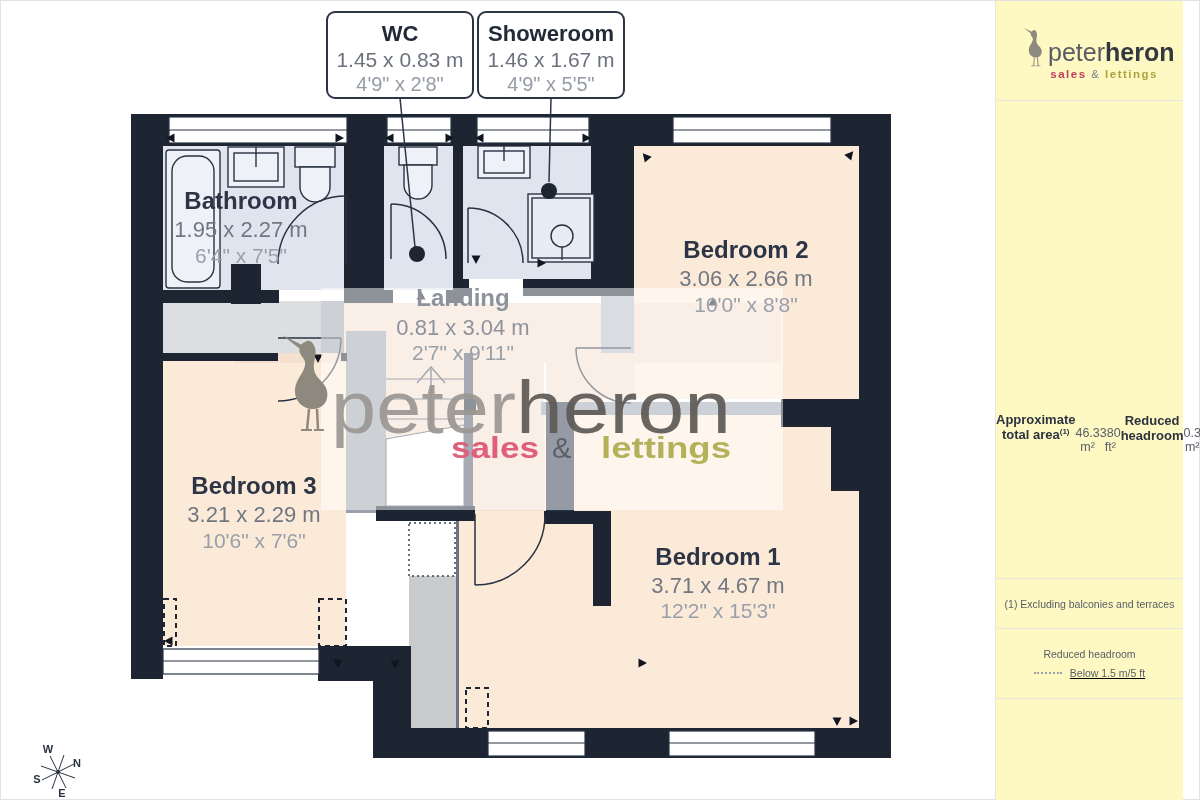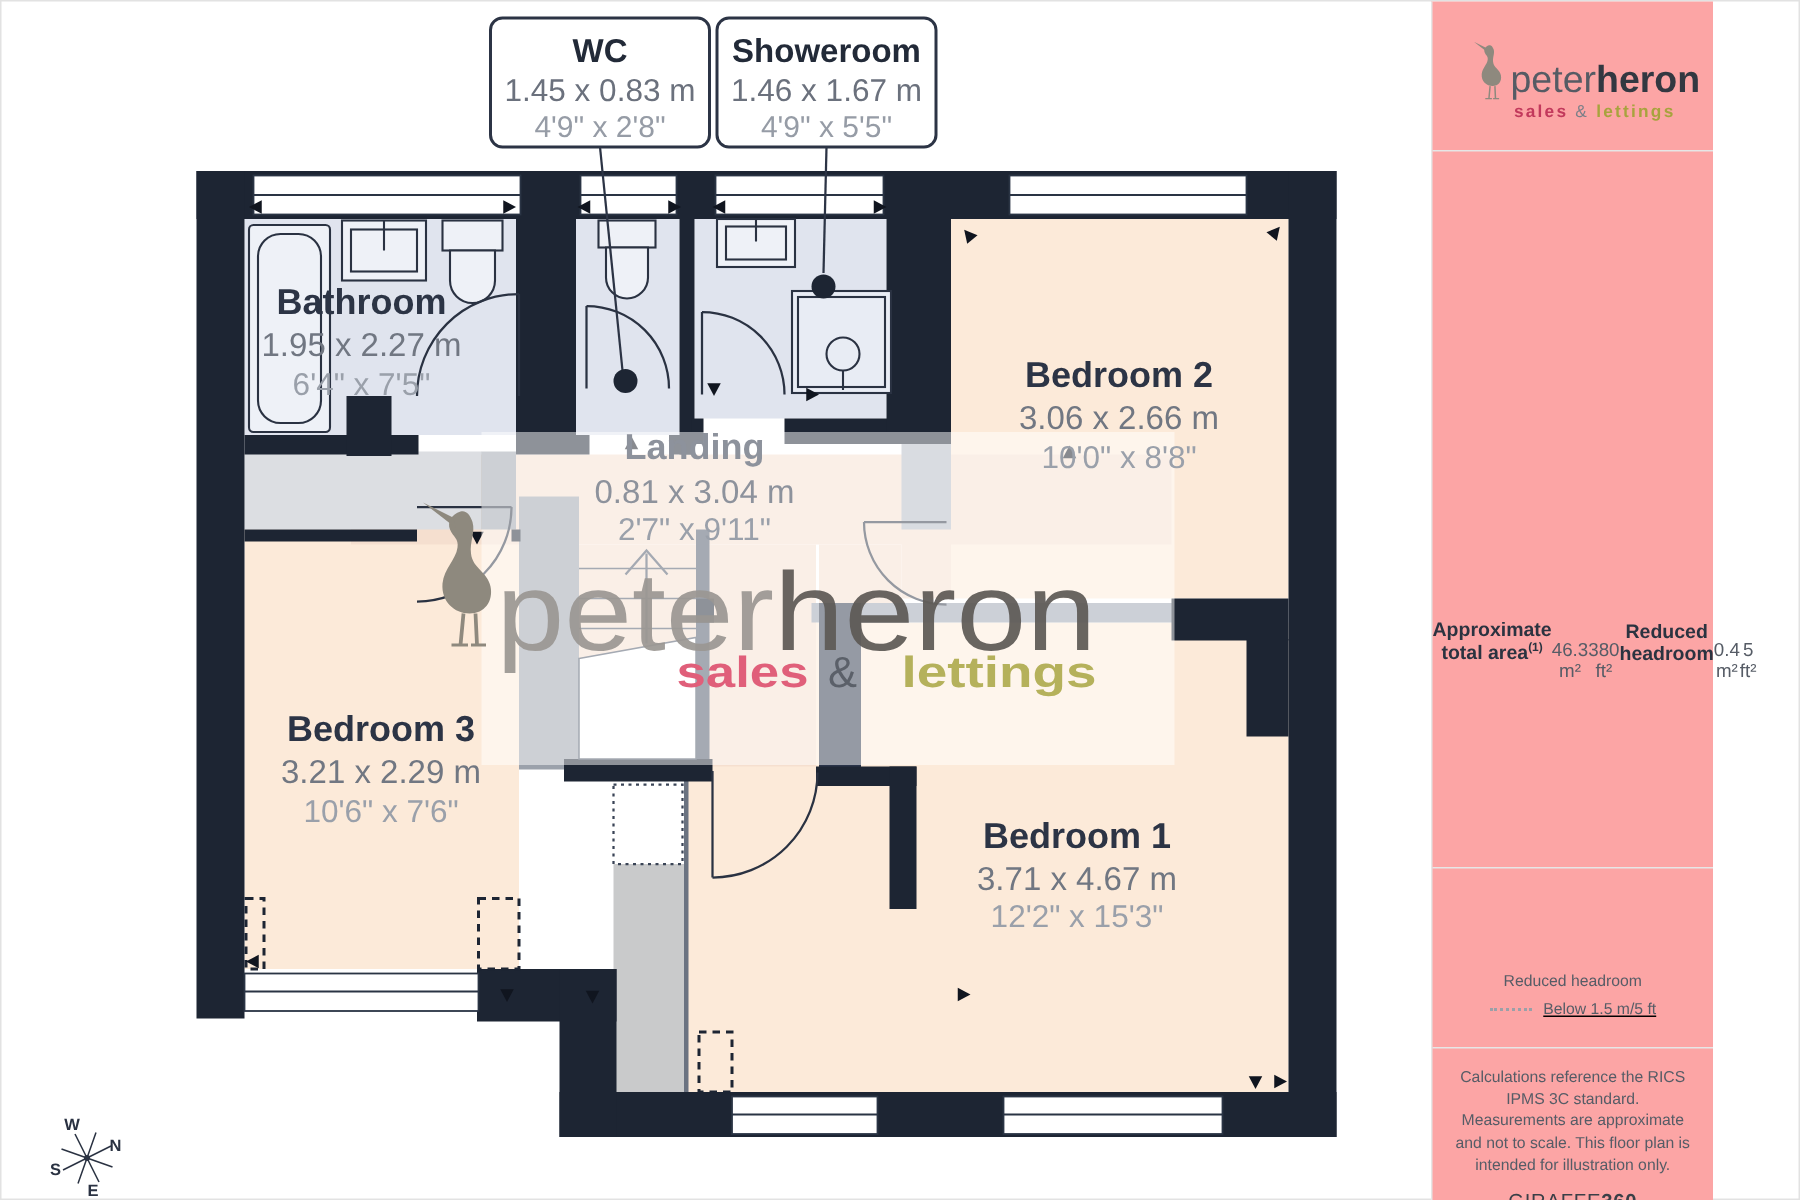--- a/index.html
+++ b/index.html
@@ -1,20 +1,20 @@
 <!DOCTYPE html>
 <html><head>
 <meta charset="utf-8">
 <style>
   html,body{margin:0;padding:0;background:#fff;}
   body{width:1200px;height:800px;overflow:hidden;font-family:"Liberation Sans",sans-serif;position:relative;}
   .page{position:absolute;inset:0;border:1px solid #e2e2e2;box-sizing:border-box;background:#fff;}
   .plan-svg{position:absolute;left:0;top:0;}
   
-  .sidebar{position:absolute;left:953px;top:0;width:188px;height:800px;border-left:1px solid #e6e6e6;box-sizing:border-box;background:#fca5a5;}
+  .sidebar{position:absolute;left:994px;top:0;width:188px;height:800px;border-left:1px solid #e6e6e6;box-sizing:border-box;background:#fef9c3;}
   .sec{position:absolute;left:0;width:100%;box-sizing:border-box;border-bottom:1px solid #e6e6e6;}
   .sec-logo{top:0;height:100px;}
   .sec-info{top:100px;height:478px;display:flex;flex-direction:row;align-items:center;justify-content:flex-start;padding-top:176px;text-align:center;}
   .sec-foot{top:578px;height:50px;display:flex;align-items:center;justify-content:center;}
   .sec-legend{top:628px;height:70px;display:flex;flex-direction:column;align-items:center;justify-content:center;gap:7px;}
   .sec-disc{top:698px;height:102px;border-bottom:none;text-align:center;padding:12px 14px 0 14px;}
   .info-h{font-size:13px;font-weight:bold;color:#2b3340;}
   .info-h .sup{font-size:8px;vertical-align:super;}
   .info-v{font-size:12.5px;color:#565c66;margin-top:24px;}
   .gap{height:22px;}
@@ -307,32 +307,31 @@
       <text x="162" y="77" font-size="11.5" font-weight="bold" text-anchor="end" letter-spacing="1.5"><tspan fill="#c2395c">sales</tspan><tspan fill="#7a7f88" font-weight="normal"> </tspan><tspan fill="#7a7f88" font-weight="normal">&amp;</tspan><tspan fill="#7a7f88"> </tspan><tspan fill="#a8a33e">lettings</tspan></text>
     </svg>
   </div>
 
   <div class="sec sec-info">
     <div class="info-h"><span>Approximate total area</span><span class="sup">(1)</span></div>
     <div class="info-v">46.3 m²</div>
     <div class="info-v">380 ft²</div>
     <div class="gap"></div>
     <div class="info-h">Reduced headroom</div>
-    <div class="info-v">0.4 m²</div>
+    <div class="info-v">0.3 m²</div>
     <div class="info-v">5 ft²</div>
   </div>
 
+  <div class="sec sec-foot">
+    <div class="small-t">(1) Excluding balconies and terraces</div>
+  </div>
 
   <div class="sec sec-legend">
     <div class="small-t">Reduced headroom</div>
     <div class="legend-row">
       <span class="dash-icon"></span>
       <span class="small-t">Below 1.5 m/5 ft</span>
     </div>
   </div>
 
-  <div class="sec sec-disc">
-    <div class="disc-p">Calculations reference the RICS IPMS 3C standard. Measurements are approximate and not to scale. This floor plan is intended for illustration only.</div>
-    <div class="giraffe"><span>GIRAFFE</span><b>360</b></div>
-  </div>
 
 </div>
 </div>
 
 </body></html>

